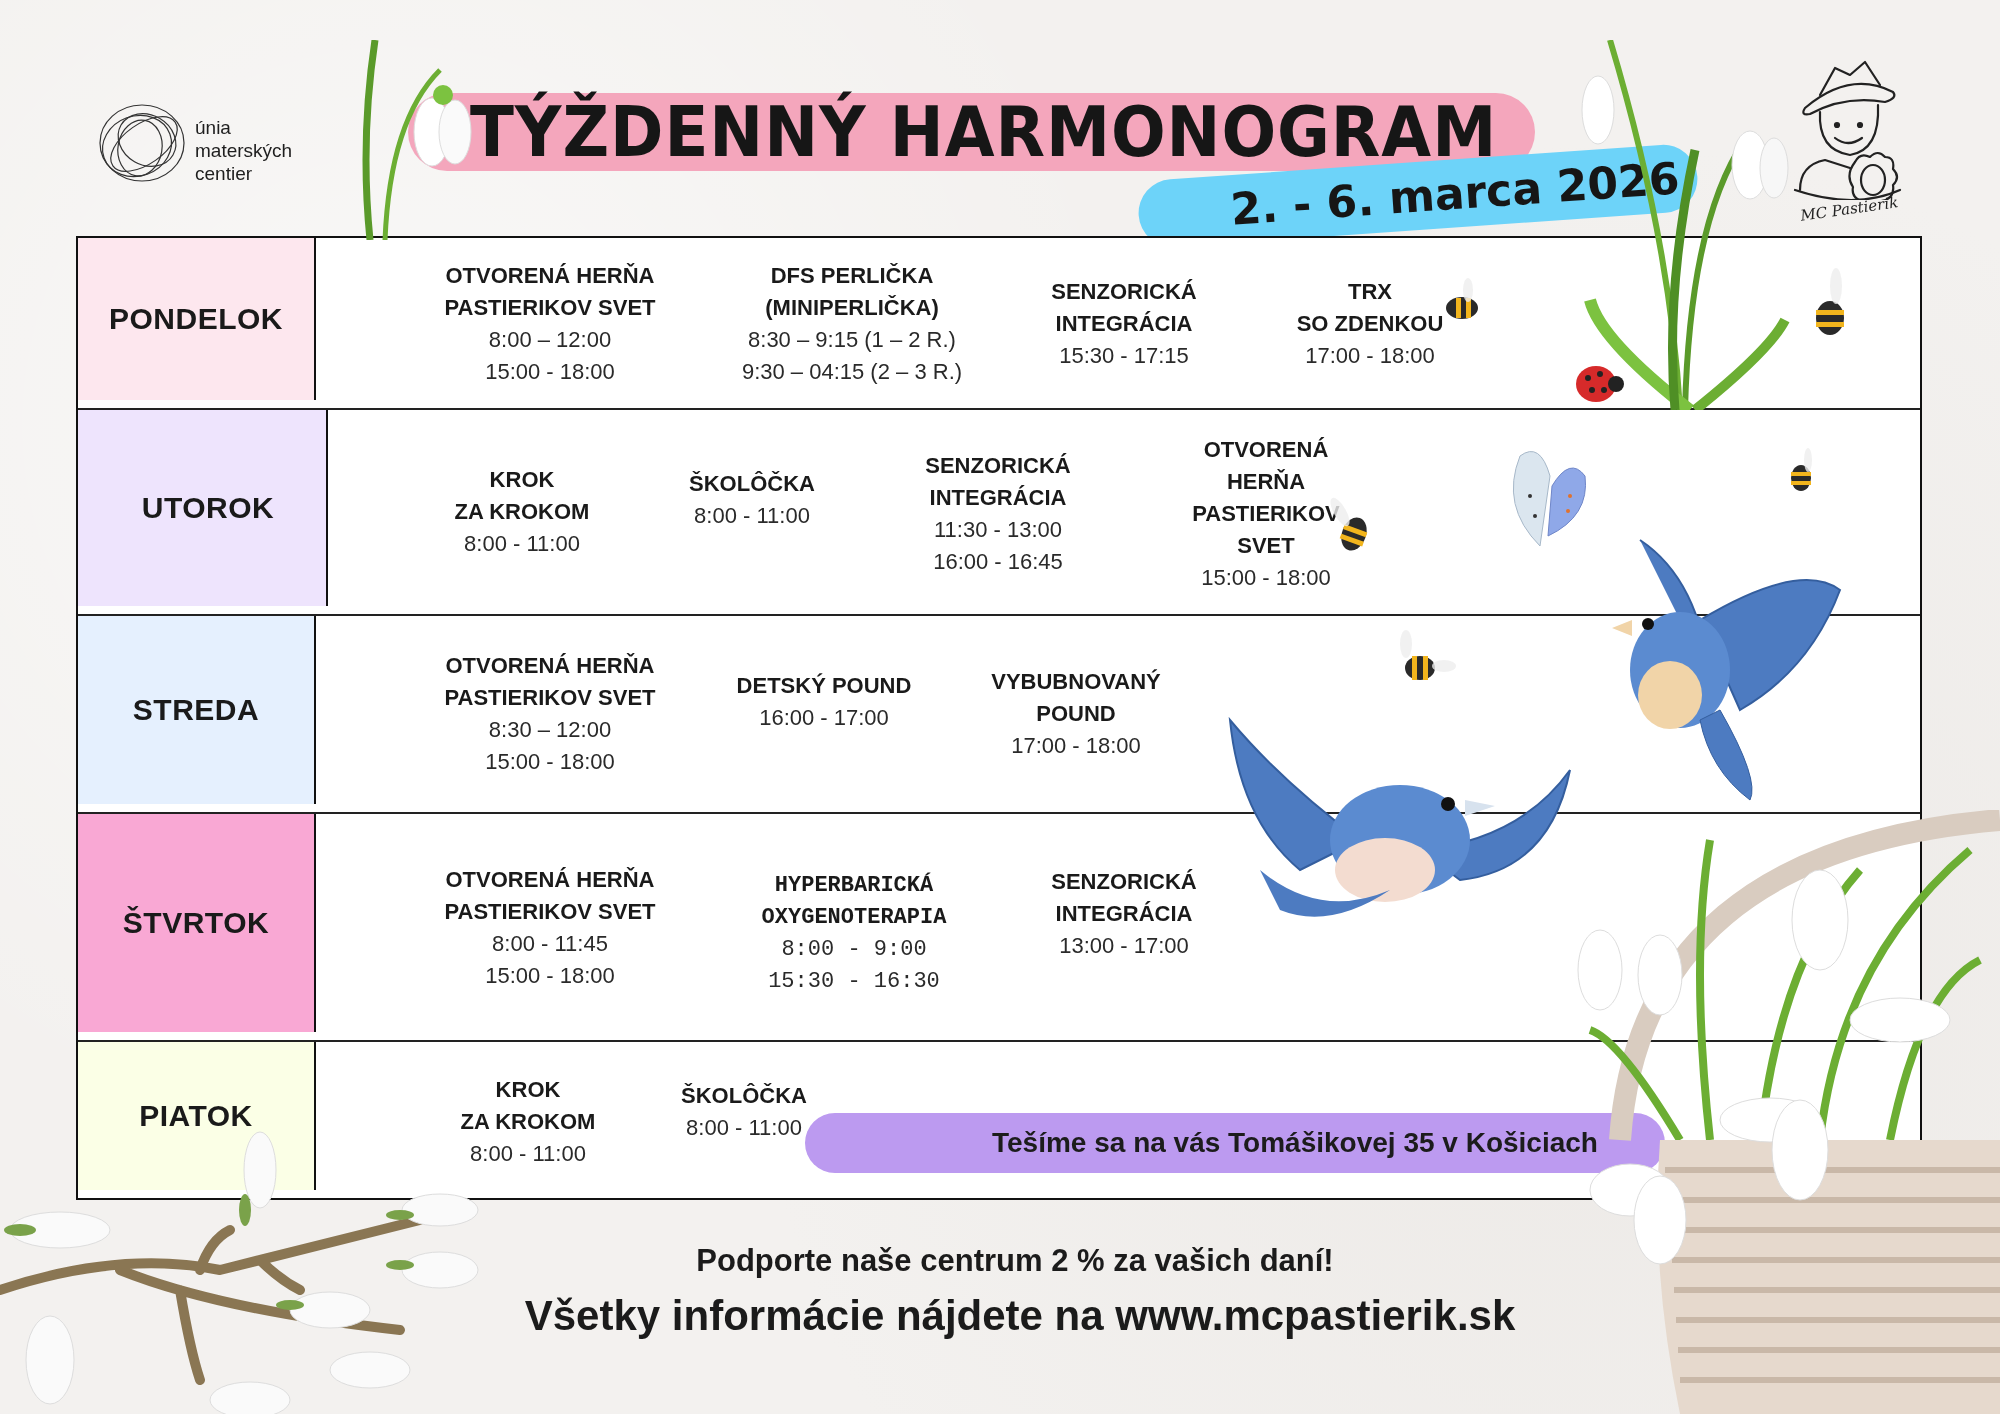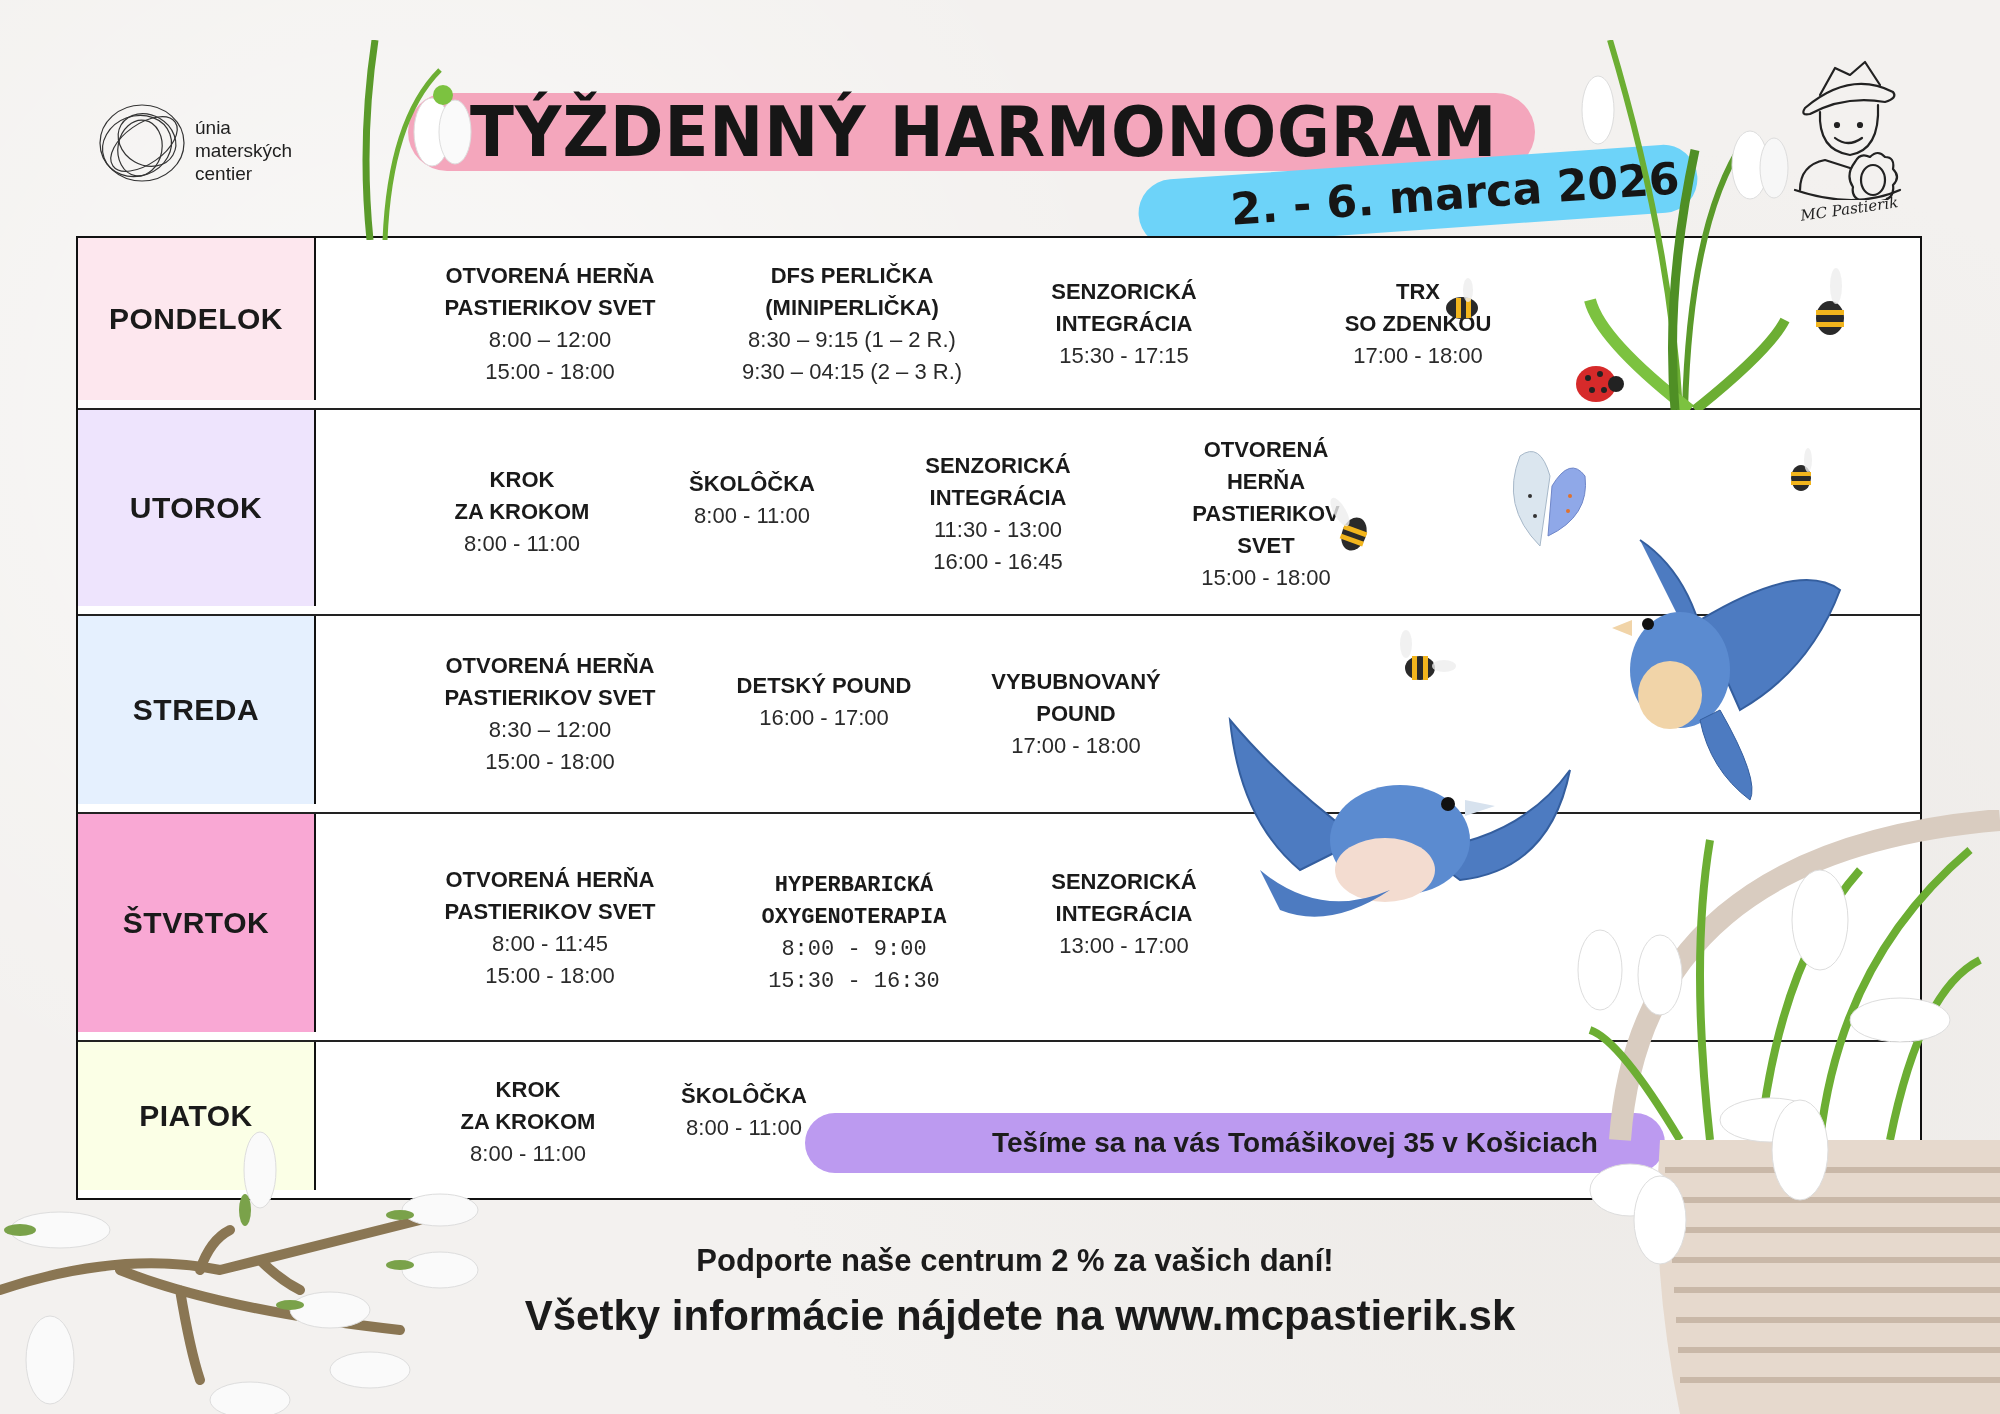--- a/index.html
+++ b/index.html
@@ -125,30 +125,30 @@
         <span class="name">DFS PERLIČKA</span>
         <span class="name">(MINIPERLIČKA)</span>
         <span class="time">8:30 – 9:15 (1 – 2 R.)</span>
         <span class="time">9:30 – 04:15 (2 – 3 R.)</span>
       </div>
       <div class="act" style="left:808px; top:86px;">
         <span class="name">SENZORICKÁ</span>
         <span class="name">INTEGRÁCIA</span>
         <span class="time">15:30 - 17:15</span>
       </div>
-      <div class="act" style="left:1102px; top:86px;">
+      <div class="act" style="left:1054px; top:86px;">
         <span class="name">TRX</span>
         <span class="name">SO ZDENKOU</span>
         <span class="time">17:00 - 18:00</span>
       </div>
     </div>
   </div>
 
   <div class="row" style="top:172px; height:206px;">
-    <div class="day-cell" style="background:#EEE4FD;">UTOROK</div>
+    <div class="day-cell" style="background:#EEE4FD;padding-left:12px;">UTOROK</div>
     <div class="activities">
       <div class="act" style="left:206px; top:102px;">
         <span class="name">KROK</span>
         <span class="name">ZA KROKOM</span>
         <span class="time">8:00 - 11:00</span>
       </div>
       <div class="act" style="left:436px; top:90px;">
         <span class="name">ŠKOLÔČKA</span>
         <span class="time">8:00 - 11:00</span>
       </div>

